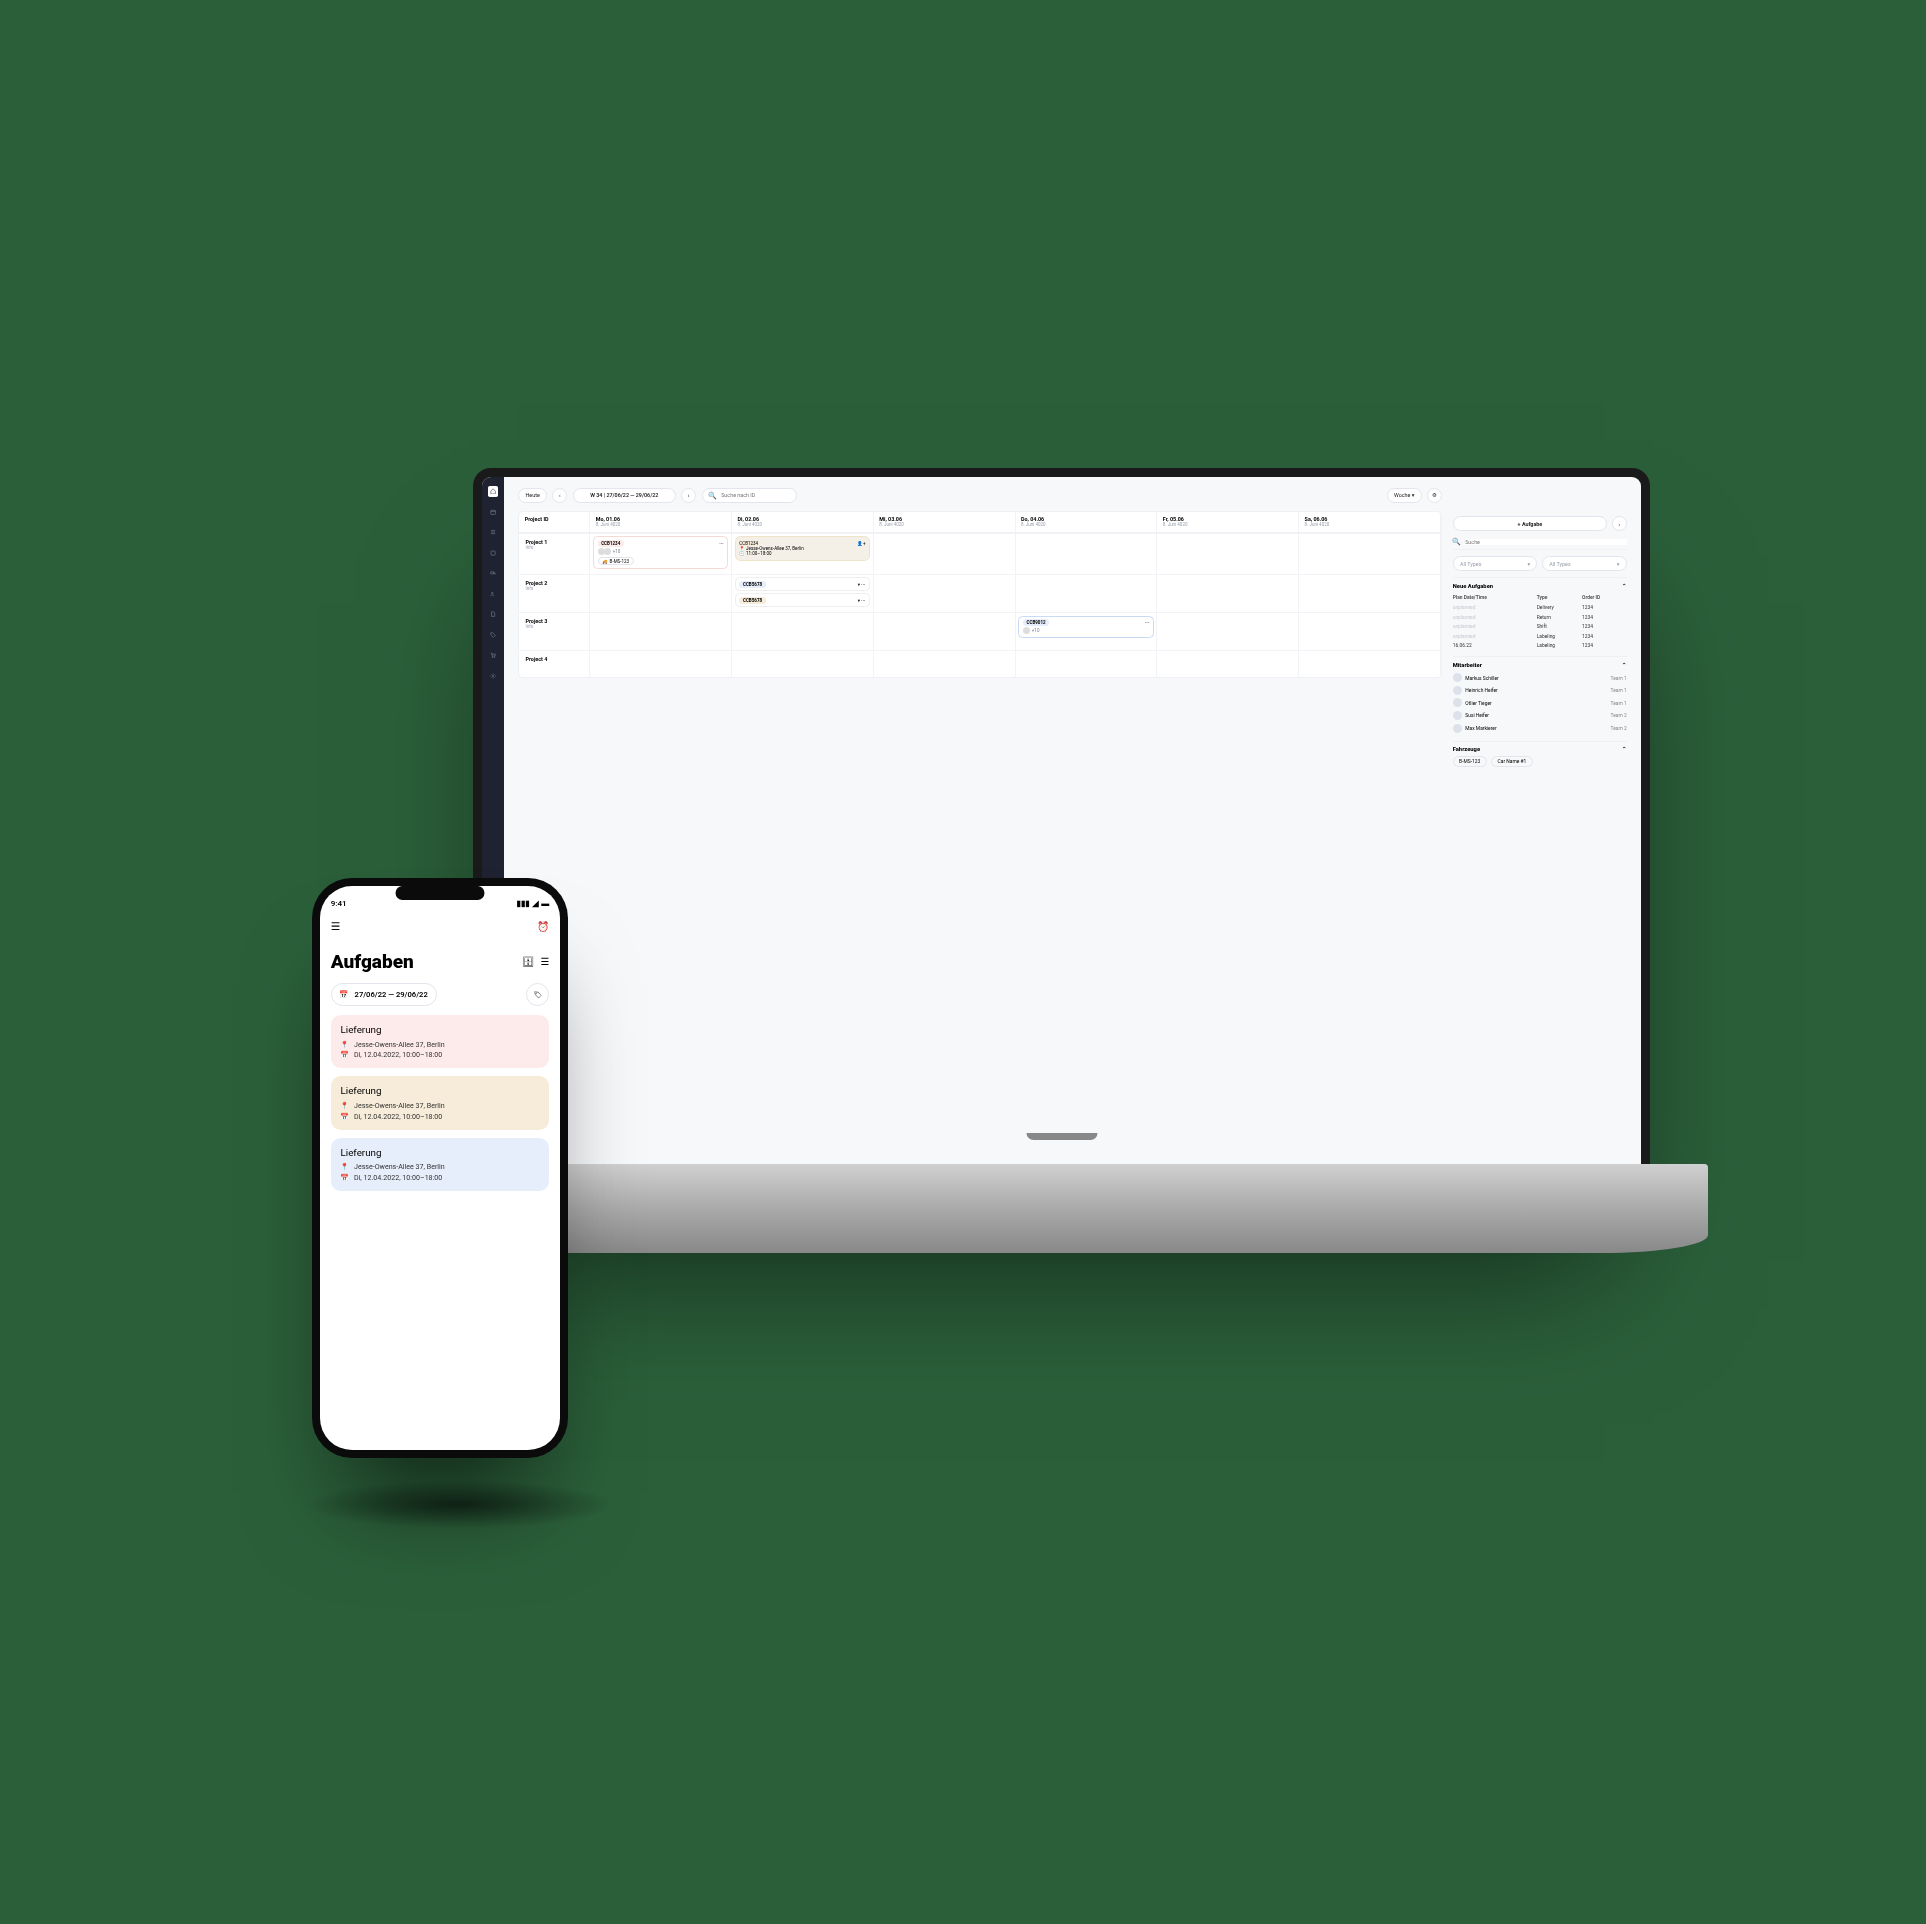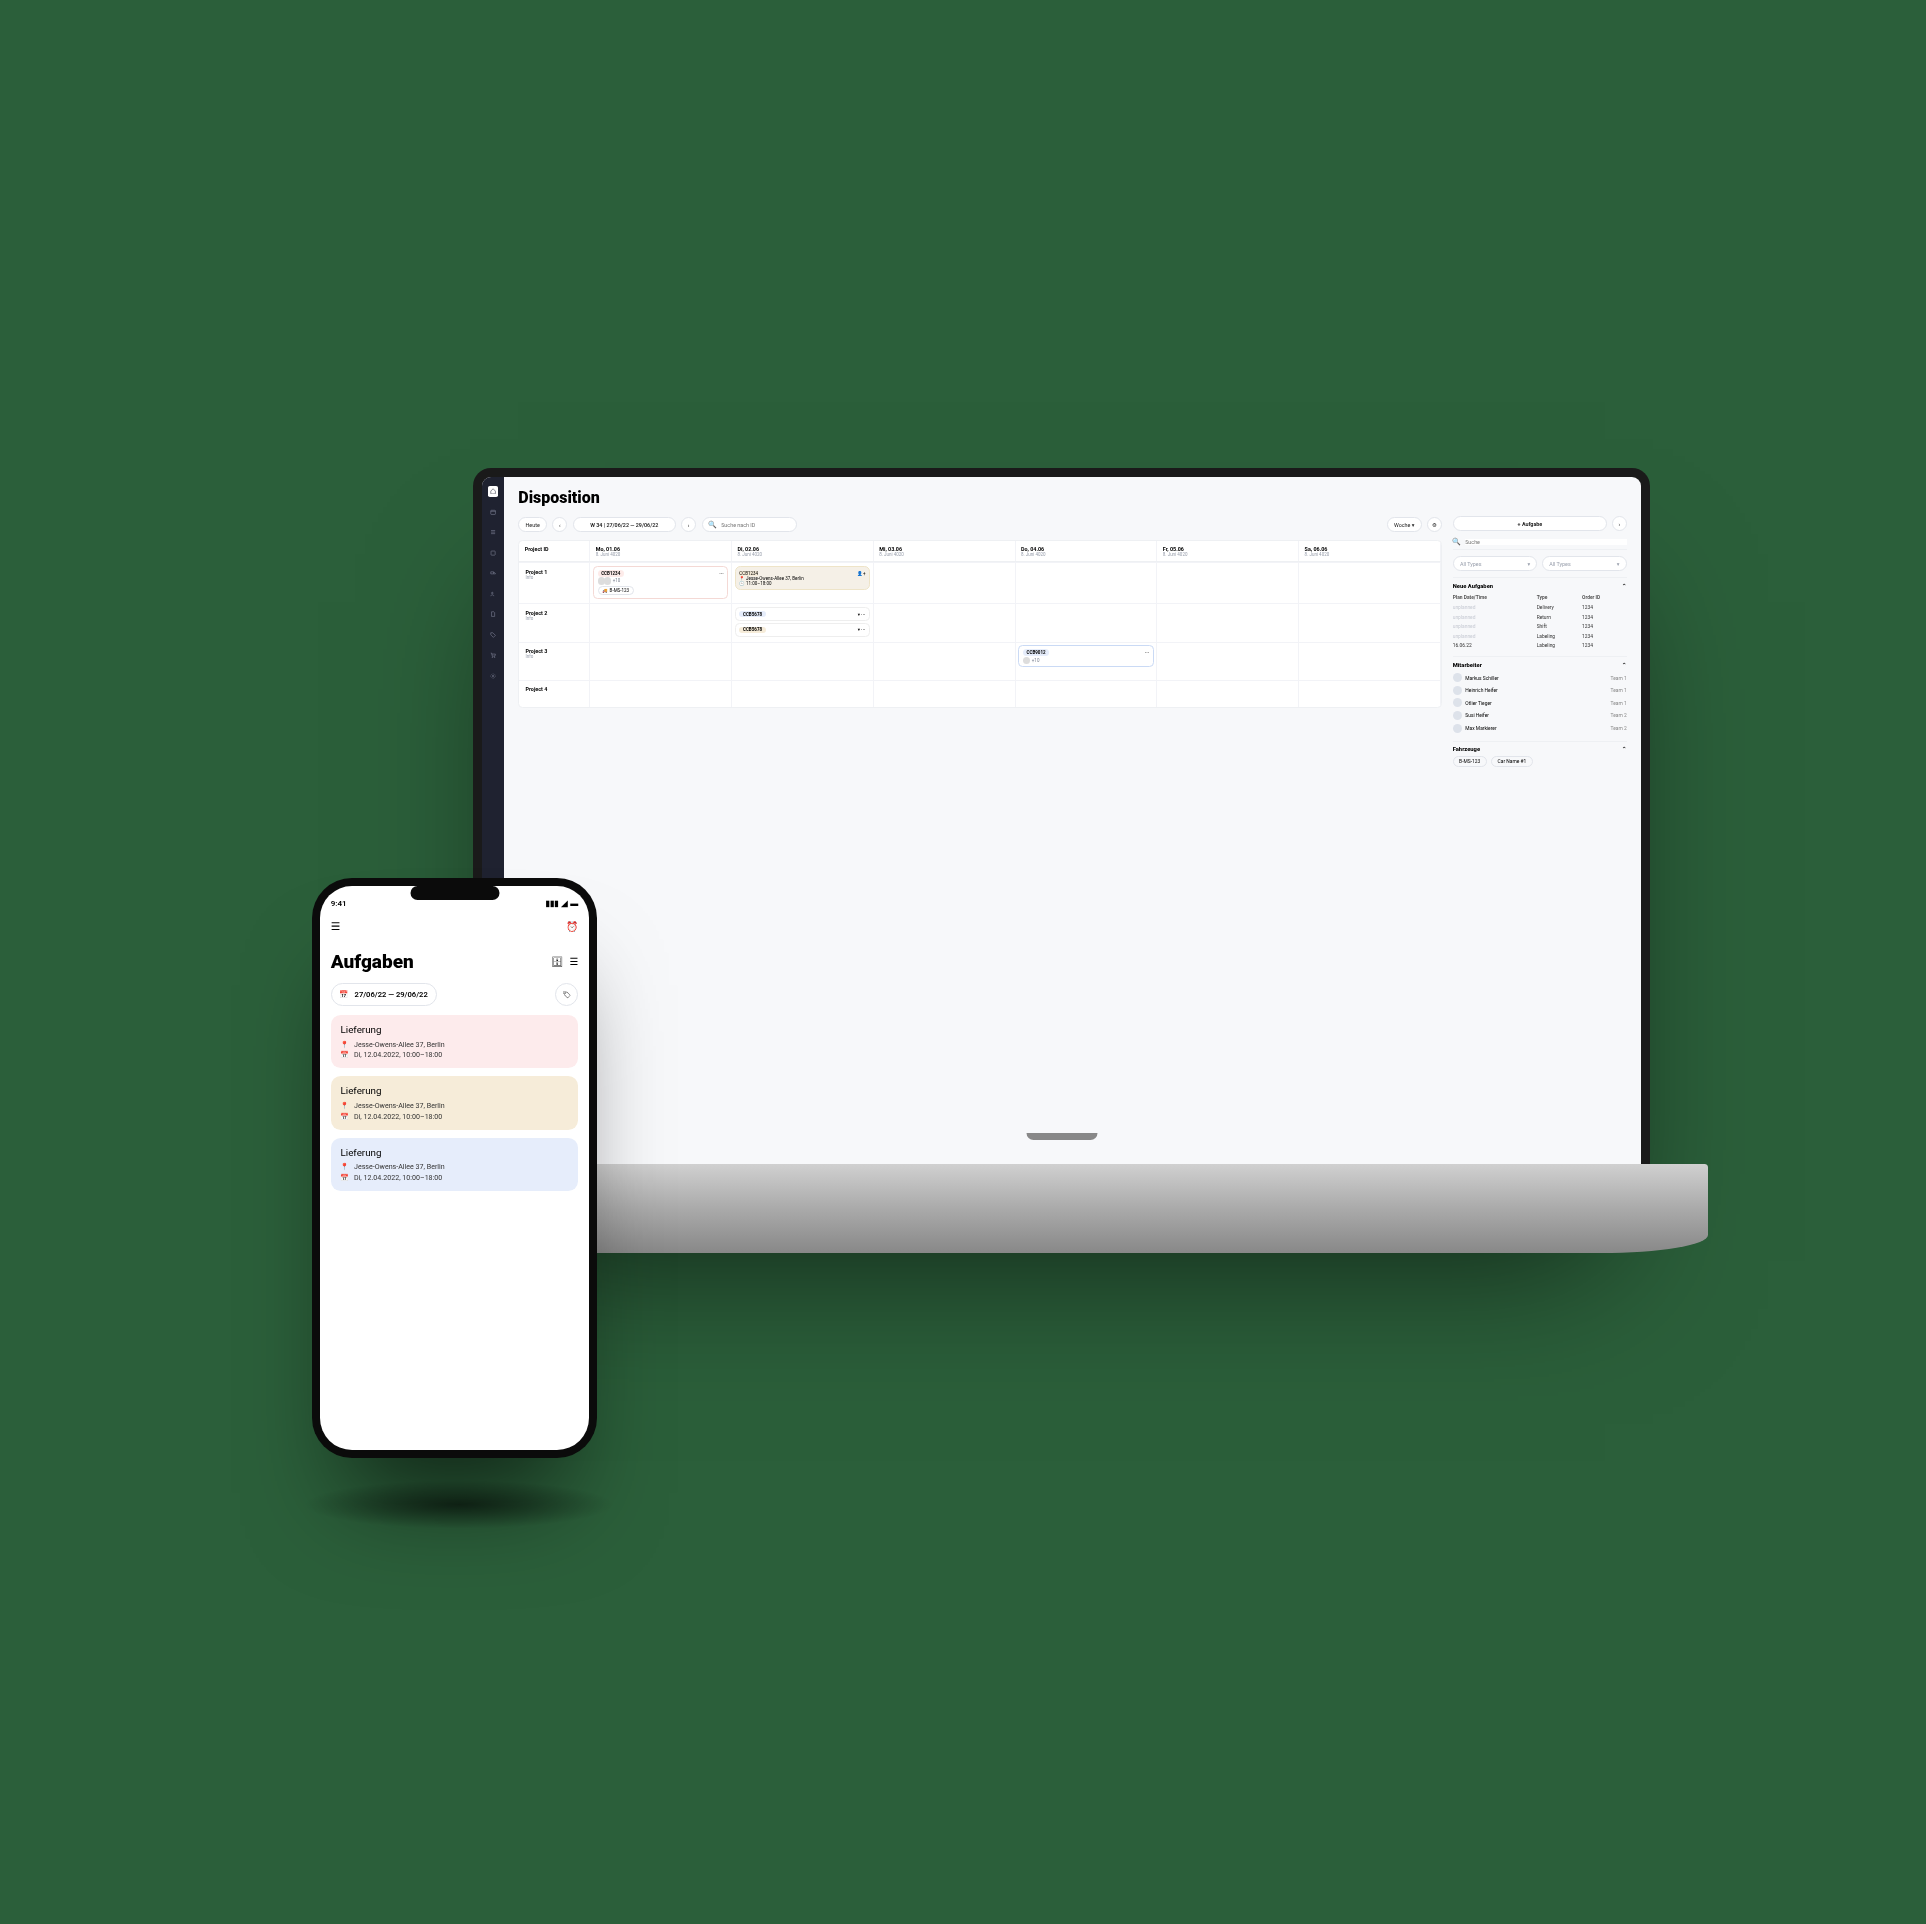--- a/index.html
+++ b/index.html
@@ -58,21 +58,21 @@
   .tbl{ width:100%; border-collapse:collapse; font-size:4.9px;}
   .tbl th{ text-align:left; font-weight:700; color:#555; padding:1.8px 0;}
   .tbl td{ padding:1.8px 0; color:#333;}
   .tbl td.muted{color:#c6cad3;}
   .mrow{ display:flex; align-items:center; gap:3.6px; font-size:4.9px; padding:1.8px 0;}
   .mrow .av{width:9px; height:9px; border-radius:50%; background:#dde2ea;}
   .mrow .team{margin-left:auto; color:#888;}
   .chiprow{display:flex; gap:4.5px; font-size:4.9px;}
   .chip{ border:0.4px solid #e2e5eb; border-radius:6.2px; padding:1.8px 5.4px;}
   
-  .phone{ position:absolute; left:312px; top:878px; width:285px; height:580px; border-radius:40px; background:#0b0b0b; padding:8px; box-shadow:0 71px 98px -36px rgba(0,0,0,.6);}
+  .phone{ position:absolute; left:312px; top:878px; width:256px; height:580px; border-radius:40px; background:#0b0b0b; padding:8px; box-shadow:0 71px 98px -36px rgba(0,0,0,.6);}
   .pscreen{ width:100%; height:100%; background:#fff; border-radius:32px; padding:8px 10.7px; overflow:hidden; display:flex; flex-direction:column;}
   .pnotch{ position:absolute; left:50%; top:8px; transform:translateX(-50%); width:89px; height:14.3px; background:#0b0b0b; border-radius:8px; z-index:2;}
   .statusb{ display:flex; justify-content:space-between; align-items:center; font-size:8px; font-weight:600; height:18px;}
   .phead{ display:flex; justify-content:space-between; align-items:center; margin:8px 0 5.4px;}
   .phead .burger{font-size:10.7px;}
   .alarm-ico{ font-size:9.8px;}
   .ptitle{ font-size:19px; font-weight:900; }
   .ptools{ display:flex; gap:6.2px; font-size:9.8px;}
   .pdate{ display:flex; align-items:center; justify-content:space-between; margin:9.8px 0 9px;}
   .pdate .dr{ display:flex; align-items:center; gap:5.4px; border:0.4px solid #e2e5eb; border-radius:11.6px; height:23px; padding:0 8px; font-size:7.6px; font-weight:600;}
@@ -147,21 +147,20 @@
             <path d="M12 2v3M12 19v3M4 12H1M23 12h-3M5 5l2 2M17 17l2 2M5 19l2-2M17 7l2-2"></path>
           </svg>
         </div>
     </div>
 
     <div class="main">
 
 
       <div class="page">
         <div class="left">
-          <h1 class="pt">Disposition</h1>
 
           <div class="toolbar">
             <div class="pill">Heute</div>
             <div class="icn-btn">
                 <span>‹</span>
               </div>
             <div class="pill" style="min-width:103px; justify-content:center; font-weight:600;">W 34 | 27/06/22 — 29/06/22</div>
             <div class="icn-btn">
                 <span>›</span>
               </div>

